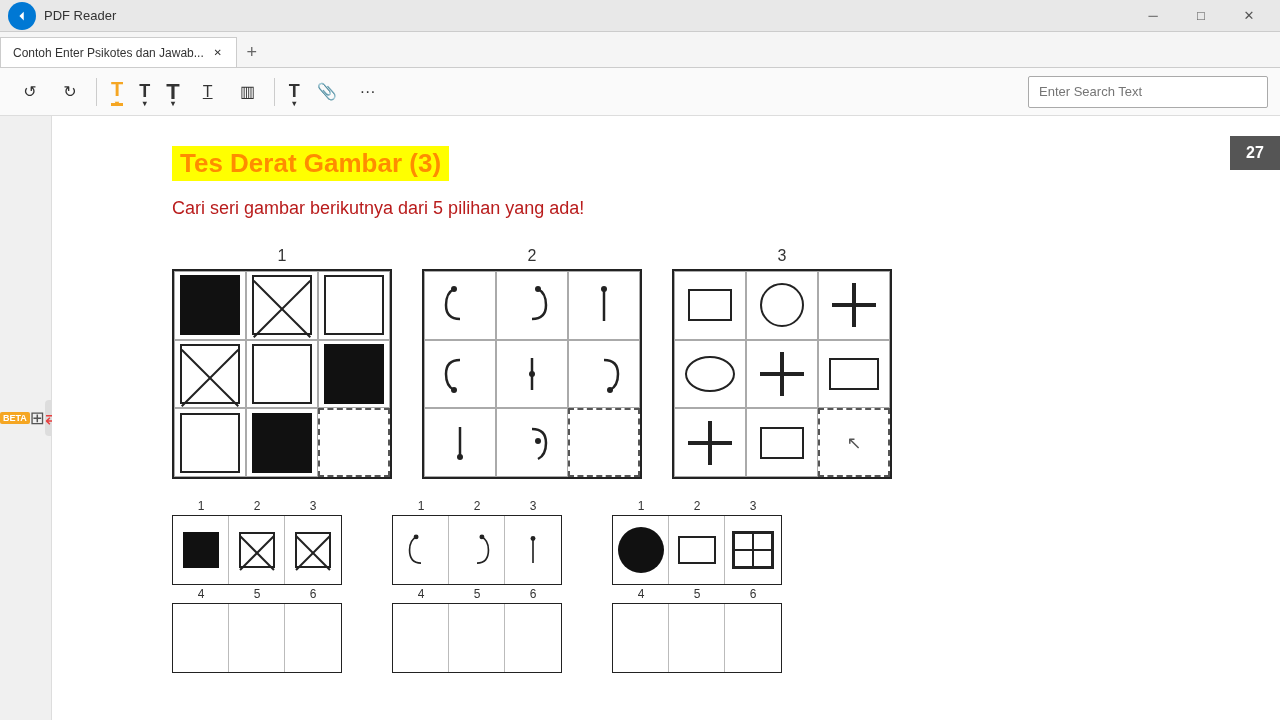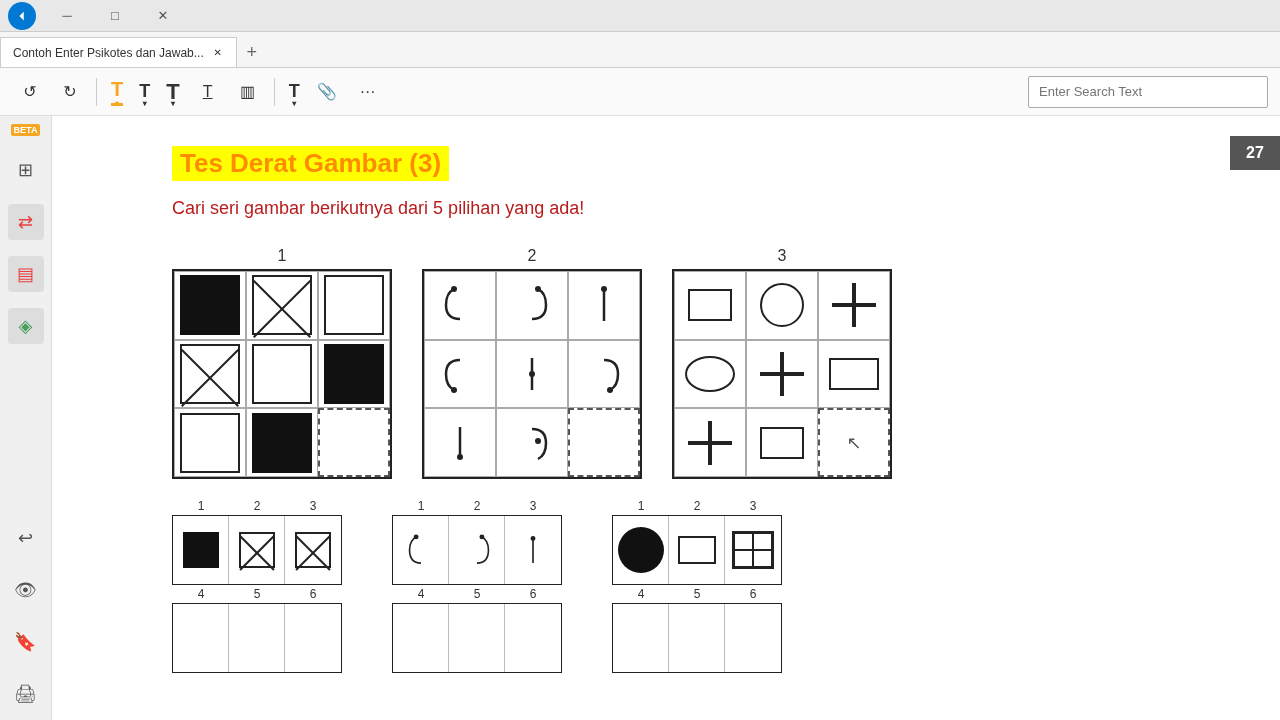--- a/index.html
+++ b/index.html
@@ -117,24 +117,24 @@
       display: flex;
       height: calc(720px - 32px - 36px - 48px);
     }
 
     
     .sidebar {
       width: 52px;
       background: #f0f0f0;
       border-right: 1px solid #ddd;
       display: flex;
-      flex-direction: column;
+      flex-direction: row;
       align-items: center;
       padding: 8px 0;
-      gap: 16px;
+      gap: 0;
     }
     .sidebar-icon {
       width: 36px; height: 36px;
       display: flex; align-items: center; justify-content: center;
       cursor: pointer; border-radius: 4px;
       font-size: 18px; color: #555;
     }
     .sidebar-icon.active { background: #ddd; }
     .sidebar-badge {
       background: #f5a623;
@@ -371,20 +371,21 @@
   </style>
 </head>
 <body>
 
 <div class="title-bar">
   <div class="title-bar-back">
     <svg viewBox="0 0 16 16">
         <path d="M10 3L5 8l5 5V3z"></path>
       </svg>
   </div>
+  <span class="title-bar-title">PDF Reader</span>
   <div class="title-bar-controls">
     <button class="title-bar-btn">─</button>
     <button class="title-bar-btn">□</button>
     <button class="title-bar-btn">✕</button>
   </div>
 </div>
 
 <div class="tab-bar">
   <div class="tab">
     <span>Contoh Enter Psikotes dan Jawab...</span>

